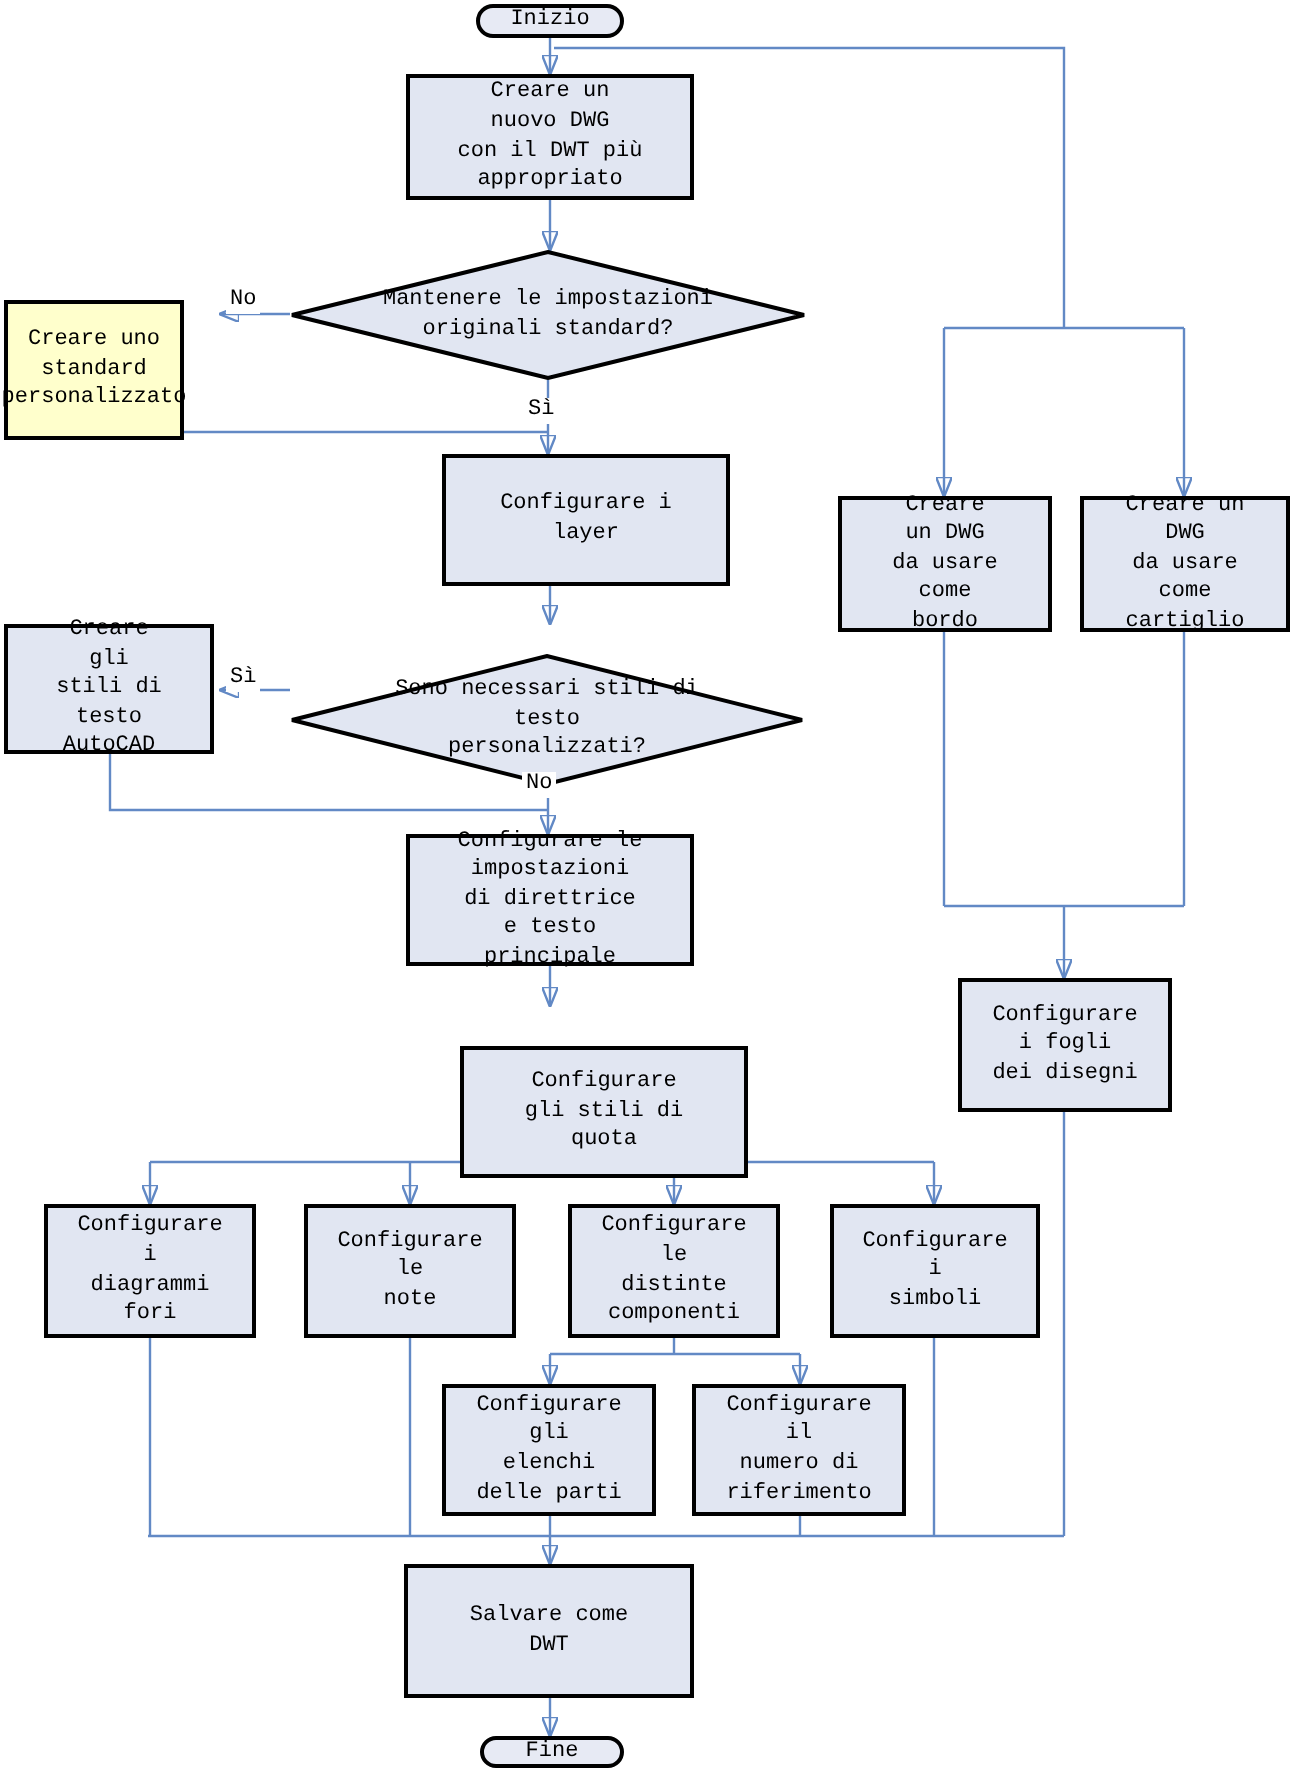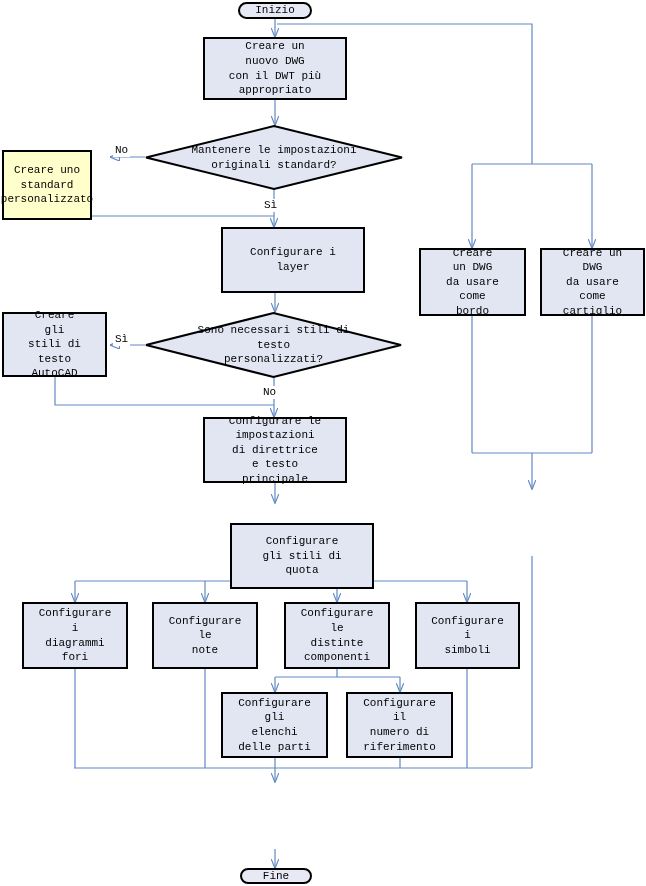--- a/index.html
+++ b/index.html
@@ -101,21 +101,21 @@
     </svg>
     <div class="dtext">Mantenere le impostazioni
 originali standard?</div>
   </div>
 
   <div class="node" style="left:221px;top:227px;width:144px;height:66px;">Configurare i layer</div>
 
   <div class="node" style="left:2px;top:312px;width:105px;height:65px;">Creare gli stili di
 testo AutoCAD</div>
 
-  <div class="diamond" style="left:145px;top:312px;width:257px;height:66px;">
+  <div class="diamond" style="left:145px;top:327px;width:257px;height:66px;">
     <svg width="257" height="66">
       <polygon points="1,33 128.5,1 256,33 128.5,65" fill="#e1e6f2" stroke="#000" stroke-width="2"></polygon>
     </svg>
     <div class="dtext">Sono necessari stili di testo
 personalizzati?</div>
   </div>
 
   <div class="node" style="left:203px;top:417px;width:144px;height:66px;">Configurare le
 impostazioni di direttrice
 e testo principale</div>
@@ -144,20 +144,23 @@
 elenchi delle parti</div>
 
   <div class="node" style="left:419px;top:248px;width:107px;height:68px;">Creare un DWG
 da usare come
 bordo</div>
 
   <div class="node" style="left:540px;top:248px;width:105px;height:68px;">Creare un DWG
 da usare come
 cartiglio</div>
 
+  <div class="node" style="left:479px;top:489px;width:107px;height:67px;">Configurare i fogli
+dei disegni</div>
 
+  <div class="node" style="left:202px;top:782px;width:145px;height:67px;">Salvare come DWT</div>
 
   <div class="edge-label" style="left:113px;top:144px;">No</div>
   <div class="edge-label" style="left:262px;top:199px;">Sì</div>
   <div class="edge-label" style="left:113px;top:333px;">Sì</div>
   <div class="edge-label" style="left:261px;top:386px;">No</div>
 
 </div>
 
 </body></html>

